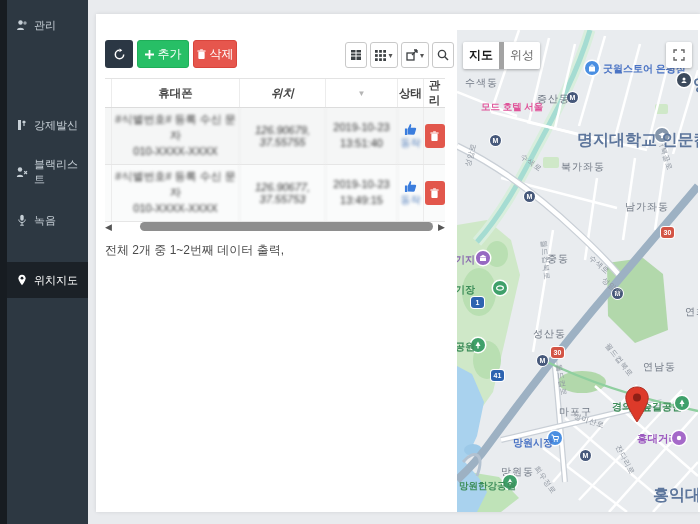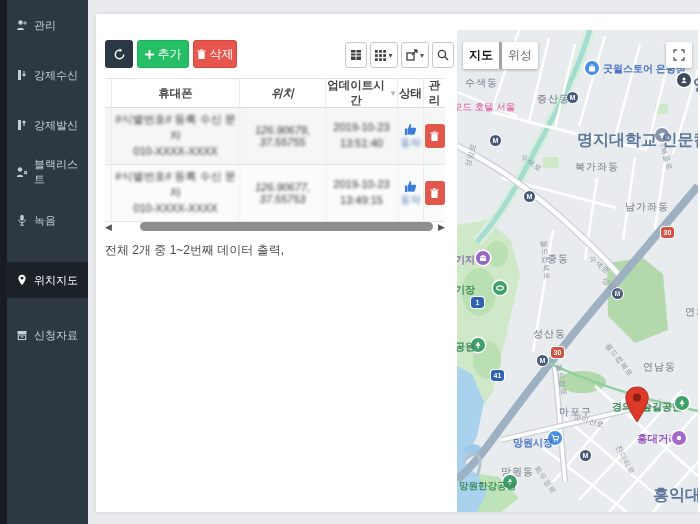--- a/index.html
+++ b/index.html
@@ -43,57 +43,50 @@
   .summary{position:absolute;left:9px;top:228px;font-size:12px;color:#4a4a4a;}
   
   .map{position:absolute;left:361px;top:16px;width:241px;height:482px;overflow:hidden;background:#e9ecef;}
   .map svg.base{position:absolute;left:0;top:0;}
   .mlabel{position:absolute;white-space:nowrap;pointer-events:none;}
   .district{font-size:10px;color:#6e7682;letter-spacing:1px;}
   .street{font-size:7.5px;color:#8f96a0;letter-spacing:.5px;}
   .poi-blue{font-size:10px;color:#4a73c4;font-weight:bold;}
   .poi-green{font-size:10px;color:#3e8e5a;font-weight:bold;}
   .poi-purple{font-size:10px;color:#9d59c0;font-weight:bold;}
-  .poi-pink{font-size:9.5px;color:#e0549a;font-weight:normal;}
+  .poi-pink{font-size:9.5px;color:#e0549a;font-weight:bold;margin-left:28px;}
   .poi-gray{font-size:16px;color:#5d769c;font-weight:bold;}
   .poi-dot{position:absolute;width:14px;height:14px;border-radius:50%;display:flex;align-items:center;
            justify-content:center;box-shadow:0 0 0 1.5px #fff;}
   .metro{position:absolute;width:11px;height:11px;border-radius:50%;background:#46587a;color:#fff;
          font-size:7px;font-weight:bold;display:flex;align-items:center;justify-content:center;box-shadow:0 0 0 1px #fff;}
   .shield{position:absolute;width:13px;height:11px;border-radius:3px;color:#fff;font-size:7px;font-weight:bold;
           display:flex;align-items:center;justify-content:center;box-shadow:0 0 0 1px #fff;}
   .map-ctl{position:absolute;left:6px;top:12px;display:flex;box-shadow:0 1px 3px rgba(0,0,0,.3);border-radius:2px;overflow:hidden;cursor:pointer;}
   .map-ctl div{background:#fff;width:36px;height:27px;display:flex;align-items:center;justify-content:center;font-size:12px;}
-  .ctl-map{font-weight:bold;color:#1a1a1a;border-right:3px solid #a3a3a3;}
+  .ctl-map{font-weight:bold;color:#1a1a1a;border-right:5px solid #a3a3a3;}
   .ctl-sat{color:#666;}
   .fs-btn{position:absolute;left:209px;top:12px;width:26px;height:26px;background:#fff;border-radius:2px;
           box-shadow:0 1px 3px rgba(0,0,0,.3);display:flex;align-items:center;justify-content:center;cursor:pointer;}
   .watermark{position:absolute;left:40px;top:436px;font-size:30px;font-weight:bold;color:#aeb4b9;opacity:.78;letter-spacing:1px;}
 </style>
 </head>
 <body>
 
 <div class="sidebar">
   <div class="sidebar-edge"></div>
 
   <div class="side-item" style="top:7px">
     <svg width="12" height="12" viewBox="0 0 12 12">
         <circle cx="4.5" cy="3.5" r="2.2" fill="currentColor"></circle>
         <path d="M1,11 C1,8 8,8 8,11 Z" fill="currentColor"></path>
         <circle cx="9" cy="4" r="1.7" fill="currentColor" opacity=".7"></circle>
       </svg>
     <span>관리</span>
   </div>
-  <div class="side-item" style="top:57px">
-    <svg width="12" height="12" viewBox="0 0 12 12">
-        <path d="M2,1 L5,1 L5,11 L2,11 Z" fill="currentColor"></path>
-        <path d="M8,2 L8,7 M8,7 L6.5,5.5 M8,7 L9.5,5.5" stroke="currentColor" stroke-width="1.2" fill="none"></path>
-      </svg>
-    <span>강제수신</span>
-  </div>
   <div class="side-item" style="top:154px">
     <svg width="12" height="12" viewBox="0 0 12 12">
         <circle cx="4" cy="3.5" r="2.2" fill="currentColor"></circle>
         <path d="M0.8,11 C0.8,8 7.2,8 7.2,11 Z" fill="currentColor"></path>
         <path d="M8.2,5.2 L11,8 M11,5.2 L8.2,8" stroke="currentColor" stroke-width="1.2"></path>
       </svg>
     <span>블랙리스트</span>
   </div>
   <div class="side-item" style="top:107px">
     <svg width="12" height="12" viewBox="0 0 12 12">
@@ -108,28 +101,20 @@
         <path d="M2.8,5.5 C2.8,9.5 9.2,9.5 9.2,5.5 M6,8.8 L6,11.2 M4.2,11.2 L7.8,11.2" stroke="currentColor" stroke-width="1" fill="none"></path>
       </svg>
     <span>녹음</span>
   </div>
   <div class="side-item active" style="top:262px">
     <svg width="12" height="12" viewBox="0 0 12 12">
         <path d="M6,0.8 C3.8,0.8 2.4,2.4 2.4,4.3 C2.4,6.8 6,11.2 6,11.2 C6,11.2 9.6,6.8 9.6,4.3 C9.6,2.4 8.2,0.8 6,0.8 Z" fill="currentColor"></path>
         <circle cx="6" cy="4.2" r="1.4" fill="#1b2127"></circle>
       </svg>
     <span>위치지도</span>
-  </div>
-  <div class="side-item" style="top:317px">
-    <svg width="12" height="12" viewBox="0 0 12 12">
-        <rect x="1.5" y="2" width="9" height="3" fill="currentColor"></rect>
-        <rect x="2.3" y="6" width="7.4" height="4.5" fill="none" stroke="currentColor" stroke-width="1.1"></rect>
-        <rect x="4.5" y="7.3" width="3" height="1.1" fill="currentColor"></rect>
-      </svg>
-    <span>신청자료</span>
   </div>
 </div>
 
 <div class="card">
 
   <div class="btn" style="left:9px;top:26px;width:28px;background:#2b3744">
     <svg width="13" height="13" viewBox="0 0 14 14">
         <path d="M11.5,7 A4.5,4.5 0 1 1 7,2.5" stroke="#fff" stroke-width="1.6" fill="none"></path>
         <path d="M7,0.5 L10,2.5 L7,4.7 Z" fill="#fff"></path>
       </svg>
@@ -188,21 +173,20 @@
   <div class="tbl">
     <div class="trow thead">
       <div class="tcell c0"></div>
       <div class="tcell c1">
           <span>휴대폰</span>
         </div>
       <div class="tcell c2">
           <span>위치</span>
         </div>
       <div class="tcell c3">
-          <span>업데이트시간</span>
           <span class="caret" style="color:#b5b5b5">▼</span>
         </div>
       <div class="tcell c4">
           <span>상태</span>
         </div>
       <div class="tcell c5">
           <span>관리</span>
         </div>
     </div>
 
@@ -348,21 +332,21 @@
       </div>
     <div class="shield" style="left:94px;top:317px;background:#d35445">
         <span>30</span>
       </div>
     <div class="shield" style="left:204px;top:197px;background:#d35445">
         <span>30</span>
       </div>
 
     <span class="mlabel district" style="left:8px;top:46px">수색동</span>
     <span class="mlabel district" style="left:80px;top:62px">증산동</span>
-    <span class="mlabel district" style="left:118px;top:130px">북가좌동</span>
+    <span class="mlabel district" style="left:104px;top:130px">북가좌동</span>
     <span class="mlabel district" style="left:168px;top:170px">남가좌동</span>
     <span class="mlabel district" style="left:90px;top:222px">중동</span>
     <span class="mlabel district" style="left:76px;top:297px">성산동</span>
     <span class="mlabel district" style="left:102px;top:375px">마포구</span>
     <span class="mlabel district" style="left:44px;top:435px">망원동</span>
     <span class="mlabel district" style="left:186px;top:330px">연남동</span>
     <span class="mlabel district" style="left:228px;top:275px">연희동</span>
 
     <span class="mlabel street" style="left:2px;top:120px;transform:rotate(-75deg)">성암로</span>
     <span class="mlabel street" style="left:62px;top:128px;transform:rotate(35deg)">수색로</span>

